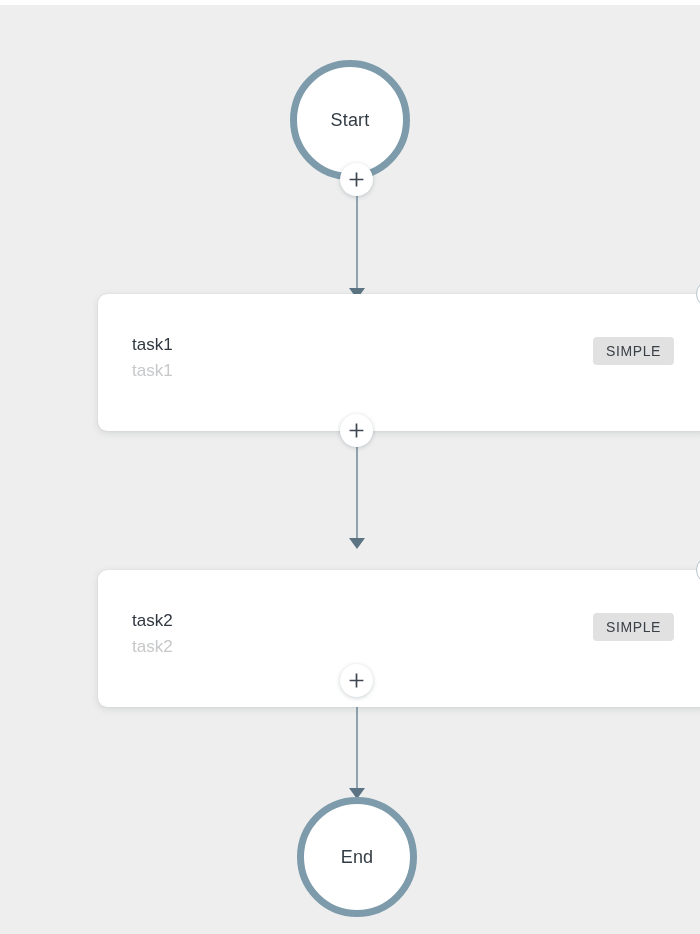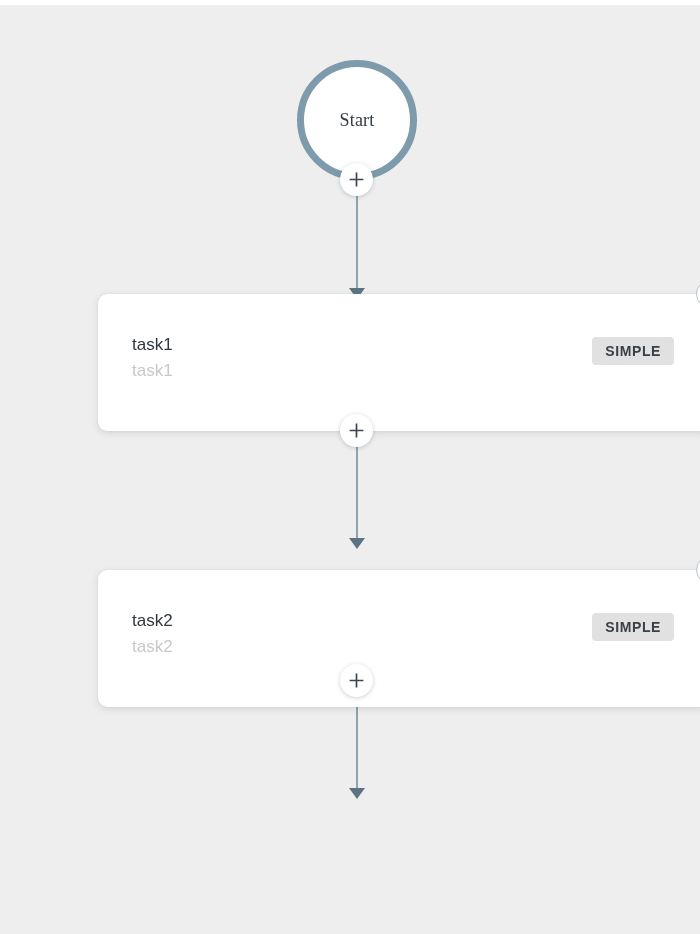--- a/index.html
+++ b/index.html
@@ -37,21 +37,21 @@
     align-items: center;
     justify-content: center;
     z-index: 4;
   }
   .terminal-label {
     font-size: 18px;
     color: #333c44;
     letter-spacing: 0.2px;
     line-height: 1;
   }
-  #start-node { left: 297px; top: 55px; font-family: Liberation Serif, serif; }
+  #start-node { left: 290px; top: 55px; }
   #end-node   { left: 297px; top: 792px; }
 
   
   .connector {
     position: absolute;
     left: 356px;
     width: 2px;
     background: #8ea3ae;
     z-index: 1;
   }
@@ -107,21 +107,20 @@
     right: 36px;
     top: 43px;
     background: #e1e1e1;
     color: #3a4047;
     font-size: 14px;
     letter-spacing: 0.6px;
     padding: 7px 13px;
     border-radius: 4px;
     line-height: 1;
     cursor: pointer;
-    font-weight: bold;
   }
 
   
   .delete-btn {
     position: absolute;
     right: -14px;
     top: -14px;
     width: 28px;
     height: 28px;
     border-radius: 50%;
@@ -211,14 +210,17 @@
 
   <div class="add-btn" id="add-btn-2">
     <svg width="17" height="17" viewBox="0 0 17 17">
       <path d="M8.5 1.6 V15.4 M1.6 8.5 H15.4" stroke="#3d4650" stroke-width="1.7" stroke-linecap="butt"></path>
     </svg>
   </div>
 
   <div class="connector" id="conn-end"></div>
   <div class="arrowhead" id="arrow-3"></div>
 
+  <div class="terminal" id="end-node">
+    <span class="terminal-label">End</span>
+  </div>
 
 </div>
 
 </body></html>

